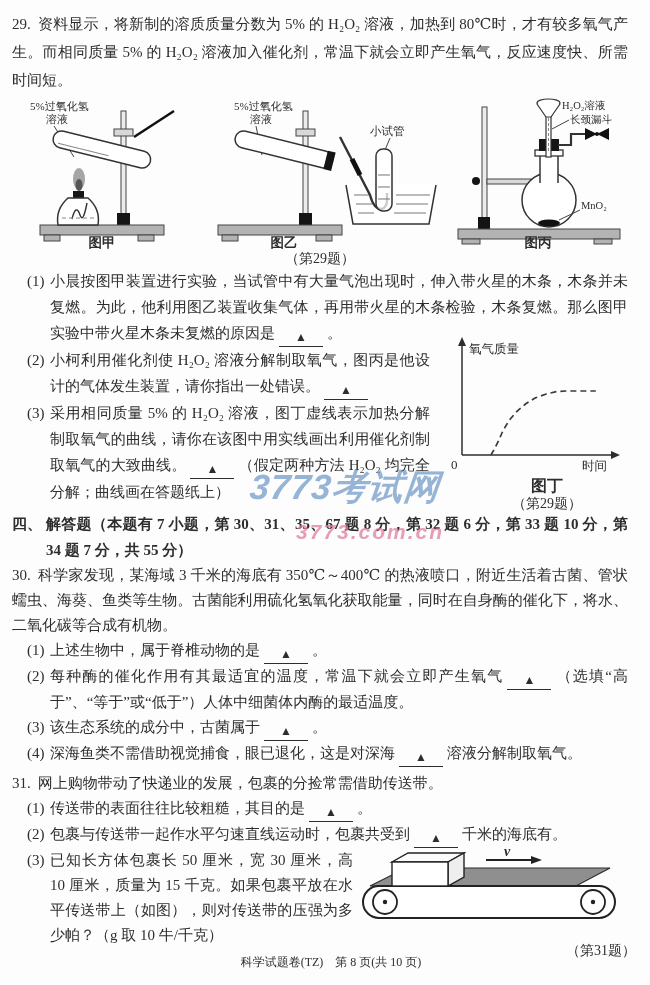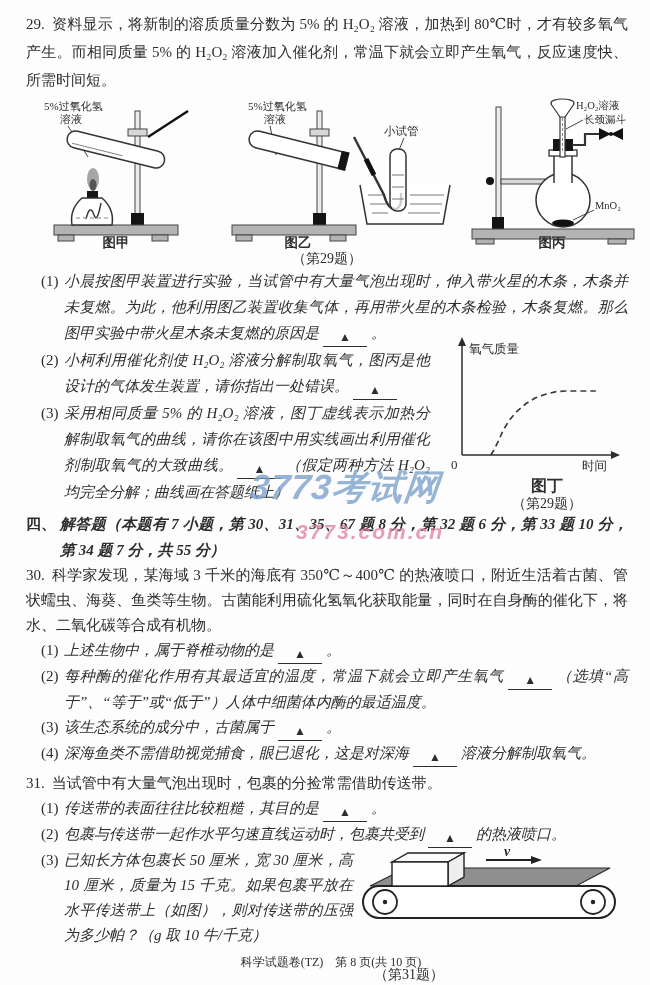--- a/index.html
+++ b/index.html
@@ -1,45 +1,45 @@
 <!DOCTYPE html>
 <html><head>
 <meta charset="utf-8">
 <style>
   html,body{margin:0;padding:0;background:#e8e8e8;}
   .page{position:relative;width:650px;height:985px;margin:0 auto;background:#fdfdfd;
         font-family:"Liberation Serif","DejaVu Serif",serif;color:#2c2e2d;overflow:hidden;}
-  .content{padding:10px 22px 0 26px;}
+  .content{padding:10px 22px 0 12px;}
   .para{text-align:justify;font-size:15px;}
   .lh28{line-height:28px;}
   .lh26{line-height:26px;}
   .lh25{line-height:25px;}
   .qnum{margin-right:7px;}
   .flexpara{display:flex;}
   .flexpara .num{flex:0 0 23px;}
-  .flexpara .txt{flex:1;font-style:italic;}
+  .flexpara .txt{flex:1;}
   .subq{margin-left:15px;}
   .heading{font-weight:bold;margin-top:6px;}
   .heading .num{flex:0 0 34px;}
   .blank{display:inline-block;min-width:44px;height:17px;line-height:17px;text-align:center;
          font-size:12px;border-bottom:1.5px solid #2c2e2d;vertical-align:-3px;margin:0 4px;}
   .figs{display:flex;height:154px;margin-top:2px;align-items:center;}
   .fig{flex:0 0 auto;}
   .fig-jia{margin-left:10px;}
   .fig-yi{margin-left:22px;}
   .fig-bing{margin-left:8px;}
   .group-caption{text-align:center;font-size:14px;line-height:18px;}
   .sub23{position:relative;padding-right:198px;}
   .graph-block{position:absolute;right:-4px;top:-14px;width:196px;}
   .graph-captions{text-align:center;padding-left:26px;}
   .graph-fig-label{font-weight:bold;font-size:16px;line-height:17px;}
   .graph-note{font-size:14px;line-height:19px;}
   .q31-3{position:relative;padding-right:275px;}
   .belt-block{position:absolute;right:-8px;top:-2px;width:278px;}
-  .belt-caption{text-align:left;font-size:14px;line-height:17px;padding-left:16px;margin-top:24px;}
+  .belt-caption{text-align:right;font-size:14px;line-height:17px;padding-left:16px;}
   .footer{position:absolute;left:12px;right:0;bottom:14px;text-align:center;font-size:12px;}
   .wm-main{position:absolute;left:250px;top:464px;font-family:"Liberation Sans","DejaVu Sans",sans-serif;
            font-style:italic;font-weight:bold;font-size:35px;letter-spacing:1px;
            opacity:.8;pointer-events:none;z-index:5;transform:skewX(-6deg);}
   .wm-sub{position:absolute;left:296px;top:500px;font-family:"Liberation Sans","DejaVu Sans",sans-serif;
           font-style:italic;font-weight:bold;font-size:21px;letter-spacing:2px;
           opacity:.75;pointer-events:none;z-index:5;margin-top:20px;}
   svg text{font-family:"Liberation Serif","DejaVu Serif",serif;fill:#2c2e2d;}
 </style>
 </head>
@@ -220,29 +220,29 @@
     <div class="para lh25 flexpara subq">
       <span class="num">(3)</span>
       <span class="txt"><span>该生态系统的成分中，古菌属于</span><span class="blank">▲</span><span>。</span></span>
     </div>
     <div class="para lh25 flexpara subq">
       <span class="num">(4)</span>
       <span class="txt"><span>深海鱼类不需借助视觉捕食，眼已退化，这是对深海</span><span class="blank">▲</span><span>溶液分解制取氧气。</span></span>
     </div>
 
     <div class="para lh25" style="margin-top:4px;">
-      <span class="qnum">31.</span><span>当试管中有大量气泡出现时，包裹的分捡常需借助传送带。</span>
+      <span class="qnum">31.</span><span>网上购物带动了快递业的发展，包裹的分捡常需借助传送带。</span>
     </div>
     <div class="para lh25 flexpara subq">
       <span class="num">(1)</span>
       <span class="txt"><span>传送带的表面往往比较粗糙，其目的是</span><span class="blank">▲</span><span>。</span></span>
     </div>
     <div class="para lh25 flexpara subq">
       <span class="num">(2)</span>
-      <span class="txt"><span>包裹与传送带一起作水平匀速直线运动时，包裹共受到</span><span class="blank">▲</span><span>的热液喷口。</span></span>
+      <span class="txt"><span>包裹与传送带一起作水平匀速直线运动时，包裹共受到</span><span class="blank">▲</span><span>千米的海底有。</span></span>
     </div>
 
     <div class="q31-3">
       <div class="para lh25 flexpara subq">
         <span class="num">(3)</span>
         <span class="txt">已知长方体包裹长 50 厘米，宽 30 厘米，高 10 厘米，质量为 15 千克。如果包裹平放在水平传送带上（如图），则对传送带的压强为多少帕？（g 取 10 牛/千克）</span>
       </div>
 
       <div class="belt-block">
         <svg width="264" height="92" viewBox="0 0 264 92">

